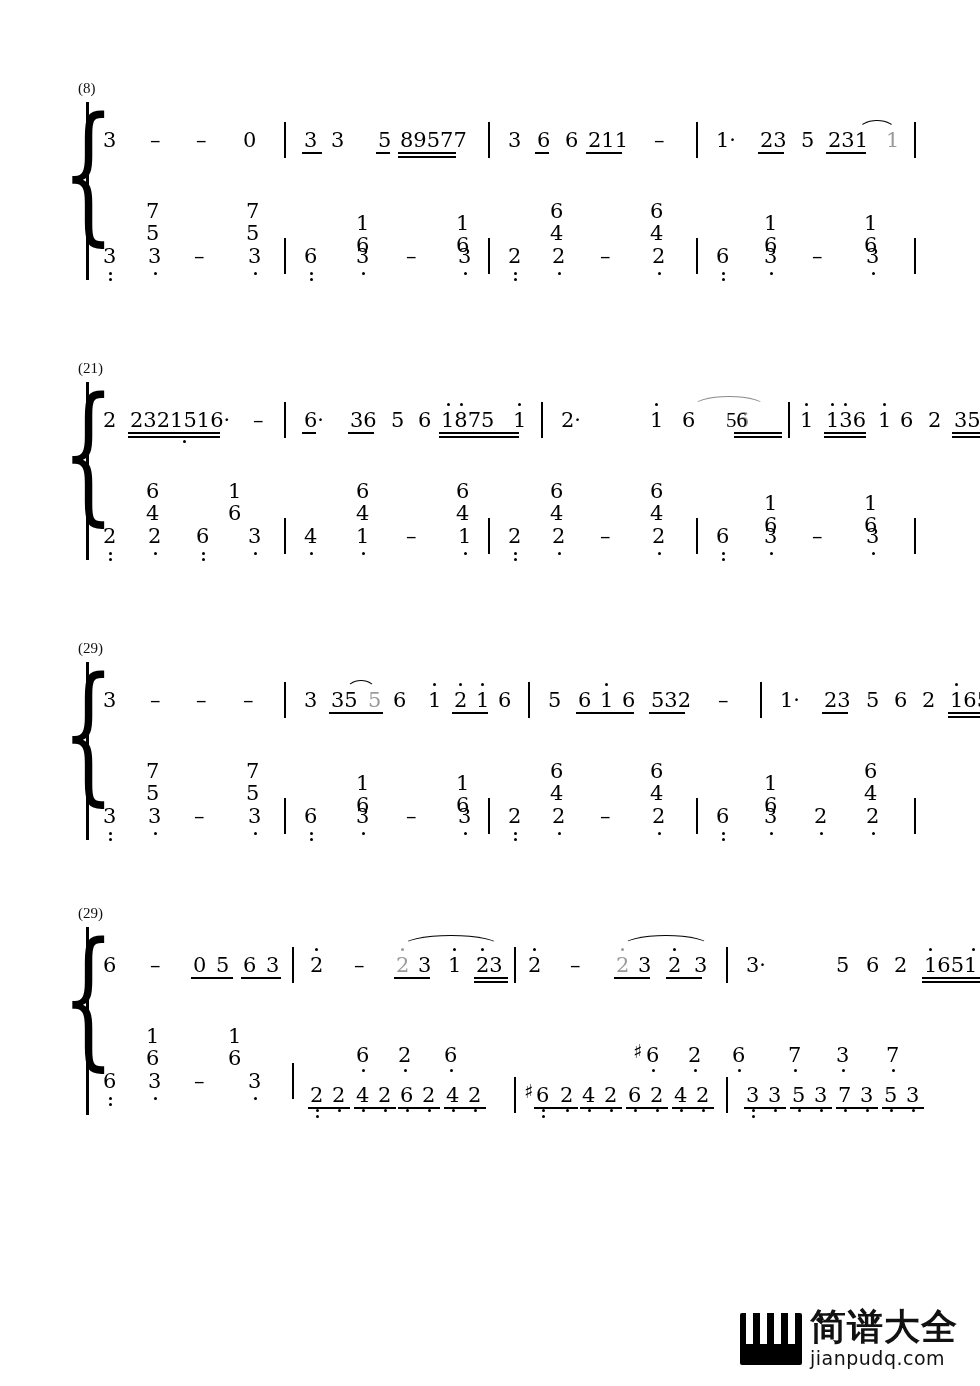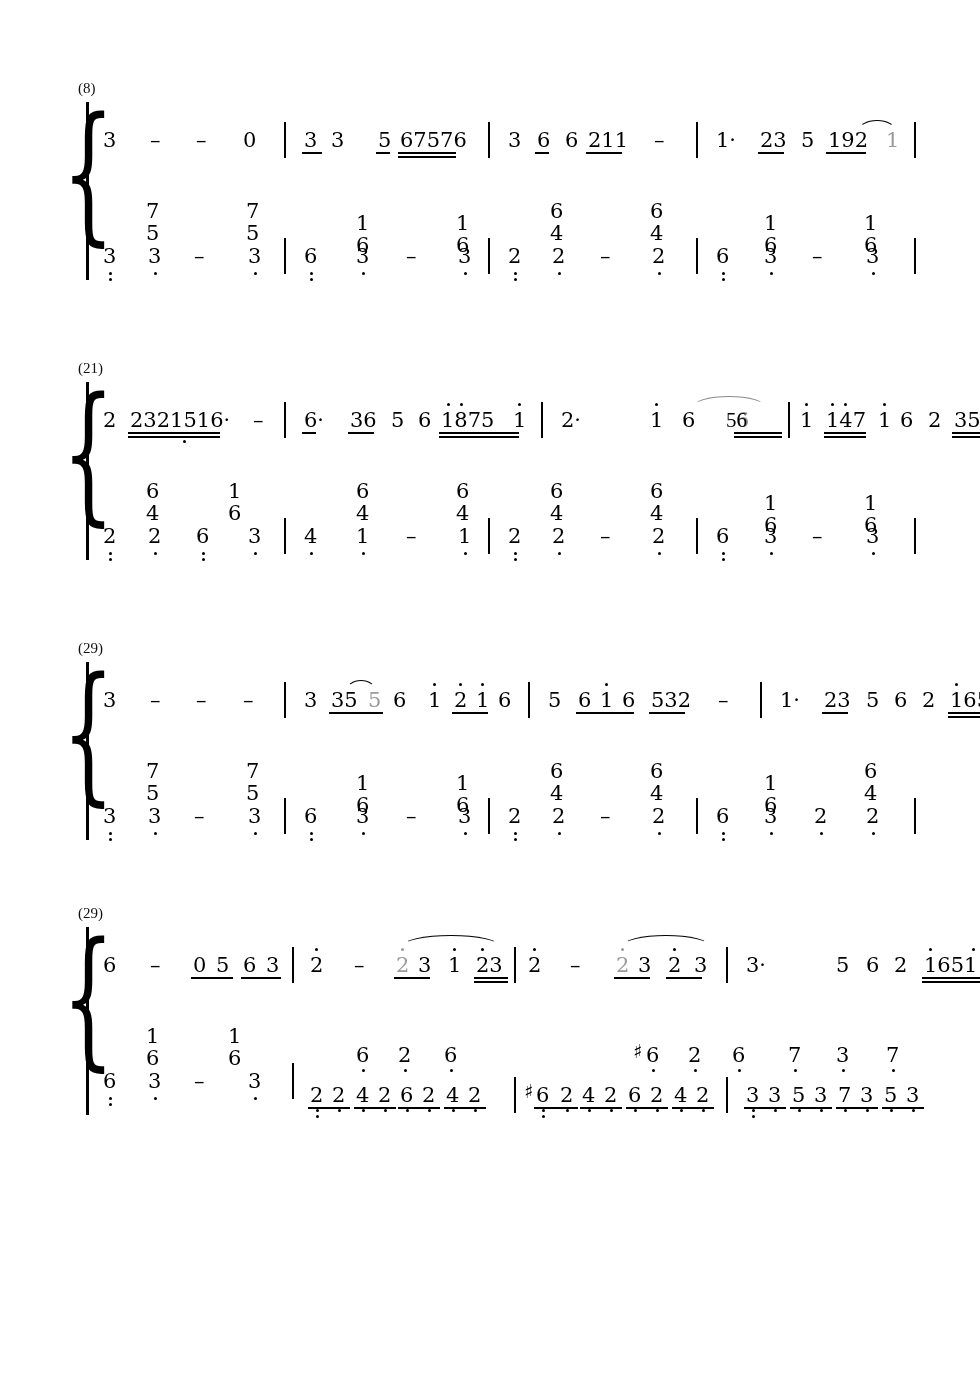--- a/index.html
+++ b/index.html
@@ -175,40 +175,40 @@
     <div class="staff" style="top:42px;">
       <span class="tok" style="left:15px;top:8px;">3</span>
       <span class="tok" style="left:62px;top:8px;">–</span>
       <span class="tok" style="left:108px;top:8px;">–</span>
       <span class="tok" style="left:155px;top:8px;">0</span>
       <div class="barline" style="left:196px;top:0px;height:36px;"></div>
 
       <span class="tok" style="left:216px;top:8px;">3</span>
       <span class="tok" style="left:243px;top:8px;">3</span>
       <span class="tok" style="left:290px;top:8px;">5</span>
-      <span class="tok" style="left:312px;top:8px;">67576</span>
+      <span class="tok" style="left:312px;top:8px;">89577</span>
       <div class="beam" style="left:214px;top:30px;width:20px;"></div>
       <div class="beam" style="left:288px;top:30px;width:14px;"></div>
       <div class="beam" style="left:310px;top:30px;width:58px;"></div>
       <div class="beam" style="left:310px;top:34px;width:58px;"></div>
       <div class="barline" style="left:400px;top:0px;height:36px;"></div>
 
       <span class="tok" style="left:420px;top:8px;">3</span>
       <span class="tok" style="left:449px;top:8px;">6</span>
       <span class="tok" style="left:477px;top:8px;">6</span>
       <span class="tok" style="left:500px;top:8px;">211</span>
       <div class="beam" style="left:447px;top:30px;width:14px;"></div>
       <div class="beam" style="left:498px;top:30px;width:36px;"></div>
       <span class="tok" style="left:566px;top:8px;">–</span>
       <div class="barline" style="left:608px;top:0px;height:36px;"></div>
 
       <span class="tok" style="left:628px;top:8px;">1·</span>
       <span class="tok" style="left:672px;top:8px;">23</span>
       <span class="tok" style="left:713px;top:8px;">5</span>
-      <span class="tok" style="left:740px;top:8px;">192</span>
+      <span class="tok" style="left:740px;top:8px;">231</span>
       <span class="tok gray" style="left:798px;top:8px;">1</span>
       <div class="beam" style="left:670px;top:30px;width:26px;"></div>
       <div class="beam" style="left:738px;top:30px;width:40px;"></div>
       <div class="slur" style="left:770px;top:-2px;width:36px;"></div>
       <div class="barline" style="left:826px;top:0px;height:36px;"></div>
     </div>
 
     <div class="staff" style="top:122px;height:90px;">
       <div class="stack" style="left:58px;top:-2px;">7<br>5</div>
       <div class="stack" style="left:158px;top:-2px;">7<br>5</div>
@@ -296,21 +296,21 @@
       <span class="tok" style="left:594px;top:8px;">6</span>
       <span class="tok gray" style="left:648px;top:8px;">6</span>
       <span class="tok" style="left:638px;top:8px;font-family:Liberation Serif, serif;">56</span>
       <div class="beam" style="left:646px;top:30px;width:48px;"></div>
       <div class="beam" style="left:646px;top:34px;width:48px;"></div>
       <div class="slur gray" style="left:604px;top:-6px;width:72px;"></div>
       <div class="barline" style="left:700px;top:0px;height:36px;"></div>
 
       <span class="tok" style="left:712px;top:8px;">1</span>
         <span class="dota" style="left:717px;top:1px;"></span>
-      <span class="tok" style="left:738px;top:8px;">147</span>
+      <span class="tok" style="left:738px;top:8px;">136</span>
       <span class="dota" style="left:743px;top:1px;"></span>
       <span class="dota" style="left:756px;top:1px;"></span>
       <span class="tok" style="left:790px;top:8px;">1</span>
         <span class="dota" style="left:795px;top:1px;"></span>
       <span class="tok" style="left:812px;top:8px;">6</span>
       <span class="tok" style="left:840px;top:8px;">2</span>
       <span class="tok" style="left:866px;top:8px;">3565</span>
       <div class="beam" style="left:736px;top:30px;width:42px;"></div>
       <div class="beam" style="left:736px;top:34px;width:42px;"></div>
       <div class="beam" style="left:864px;top:30px;width:58px;"></div>
@@ -632,14 +632,26 @@
       <span class="tok" style="left:818px;top:58px;">3</span>
         <span class="dotb" style="left:824px;top:82px;"></span>
       <div class="beam" style="left:656px;top:80px;width:42px;"></div>
       <div class="beam" style="left:702px;top:80px;width:42px;"></div>
       <div class="beam" style="left:748px;top:80px;width:42px;"></div>
       <div class="beam" style="left:794px;top:80px;width:42px;"></div>
 
     </div>
   </div>
 
+  <div class="watermark">
+    <div class="keys">
+      <i style="left:6px;"></i>
+      <i style="left:20px;"></i>
+      <i style="left:34px;"></i>
+      <i style="left:48px;"></i>
+    </div>
+    <div class="wm-text">
+      <span class="wm-cn">简谱大全</span>
+      <span class="wm-en">jianpudq.com</span>
+    </div>
+  </div>
 
 </div>
 
 </body></html>

